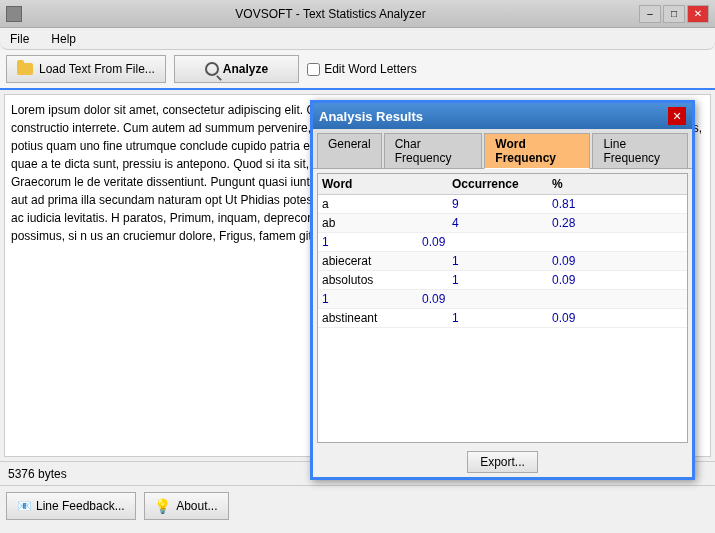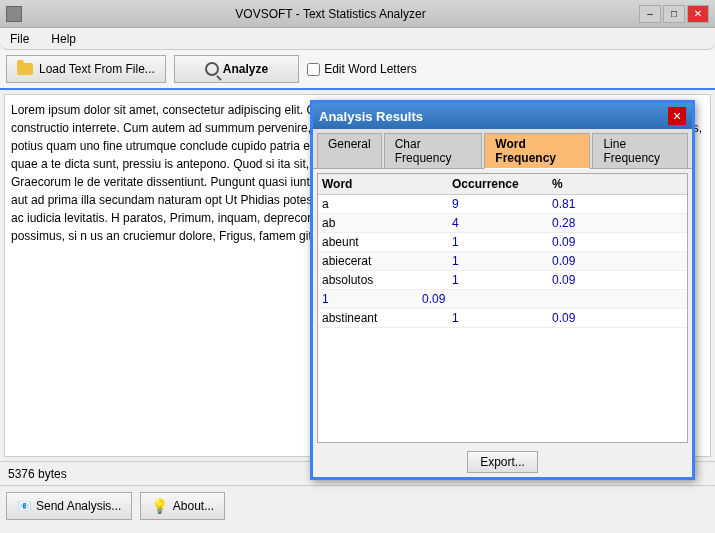--- a/index.html
+++ b/index.html
@@ -366,21 +366,20 @@
             <div class="col-word">a</div>
             <div class="col-occ col-occ-val">9</div>
             <div class="col-pct col-pct-val">0.81</div>
           </div>
           <div class="table-row">
             <div class="col-word">ab</div>
             <div class="col-occ col-occ-val">4</div>
             <div class="col-pct col-pct-val">0.28</div>
           </div>
           <div class="table-row">
-            <div class="col-word">abeunt</div>
             <div class="col-occ col-occ-val">1</div>
             <div class="col-pct col-pct-val">0.09</div>
           </div>
           <div class="table-row">
             <div class="col-word">abiecerat</div>
             <div class="col-occ col-occ-val">1</div>
             <div class="col-pct col-pct-val">0.09</div>
           </div>
           <div class="table-row">
             <div class="col-word">absolutos</div>
@@ -405,19 +404,19 @@
   </div>
 </div>
 
 <div class="statusbar">
   <span>5376 bytes</span>
 </div>
 
 <div class="bottombar">
   <button class="btn-feedback">
     <span class="icon-send">📧</span>
-    <span>Send Analysis...</span>
+    <span>Line Feedback...</span>
   </button>
   <button class="btn-about">
     <span class="icon-lightbulb">💡</span>
     <span>About...</span>
   </button>
 </div>
 
 </body></html>

